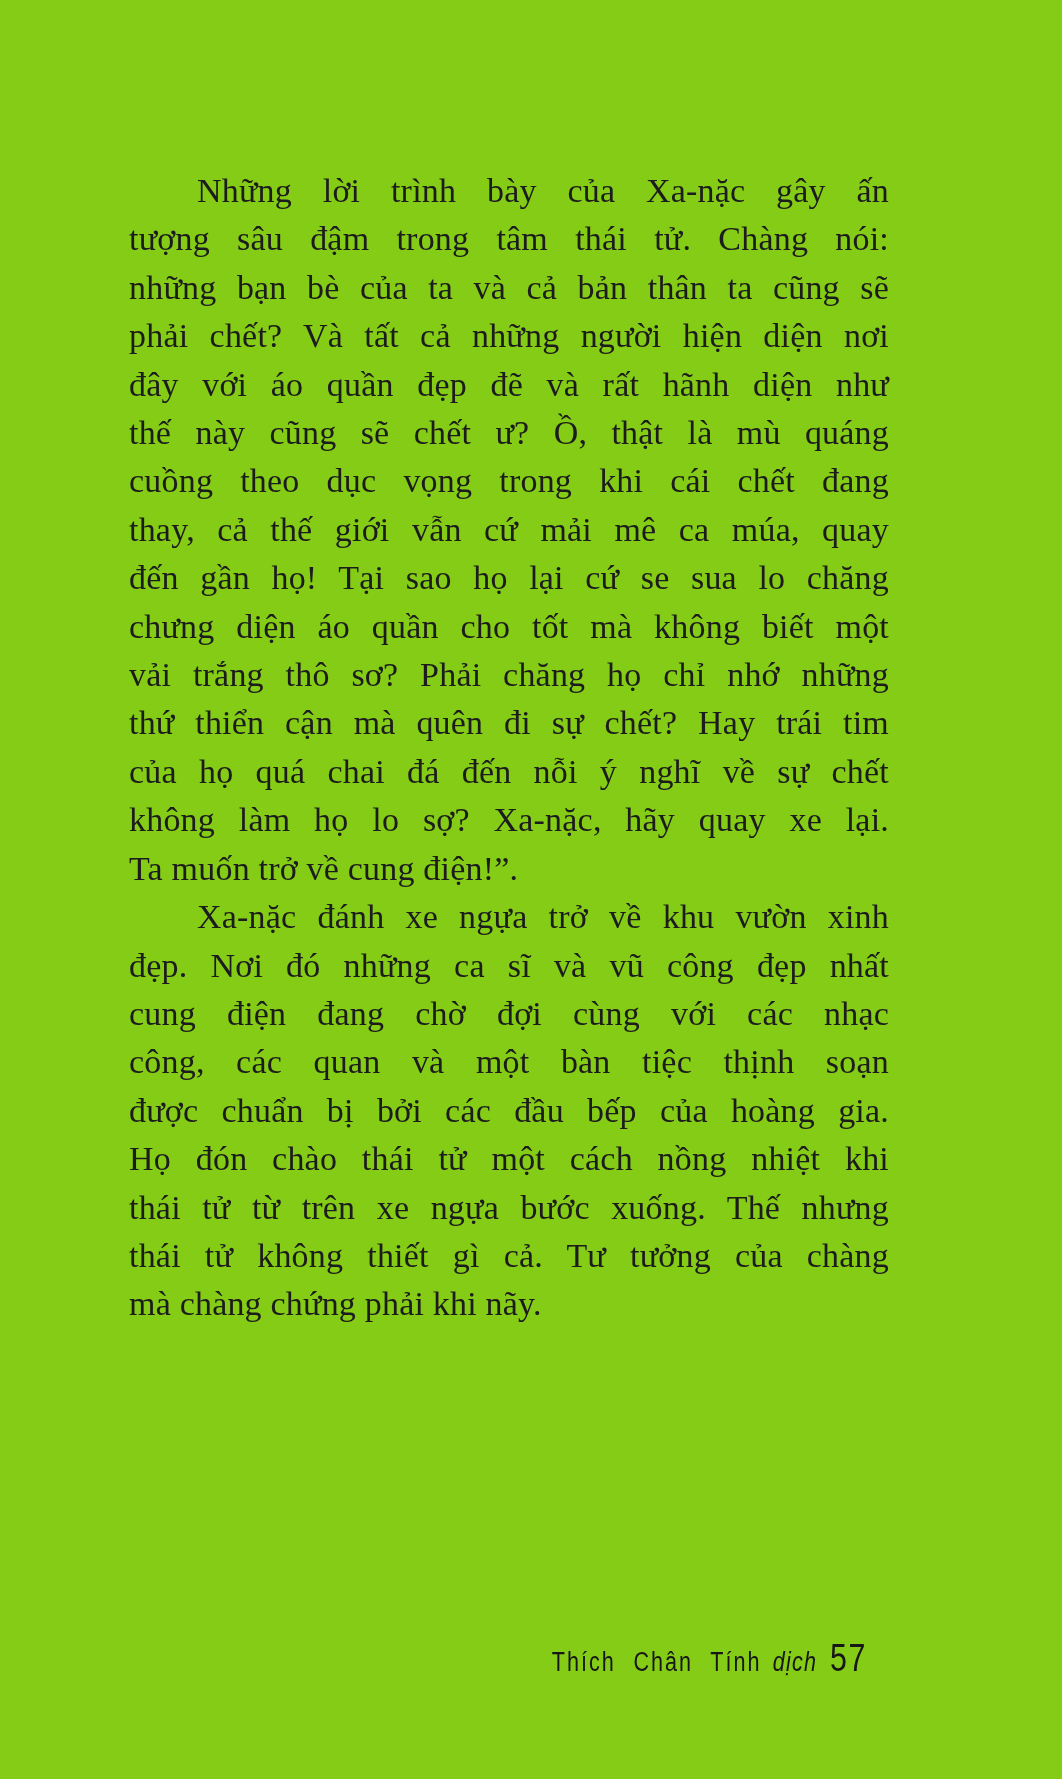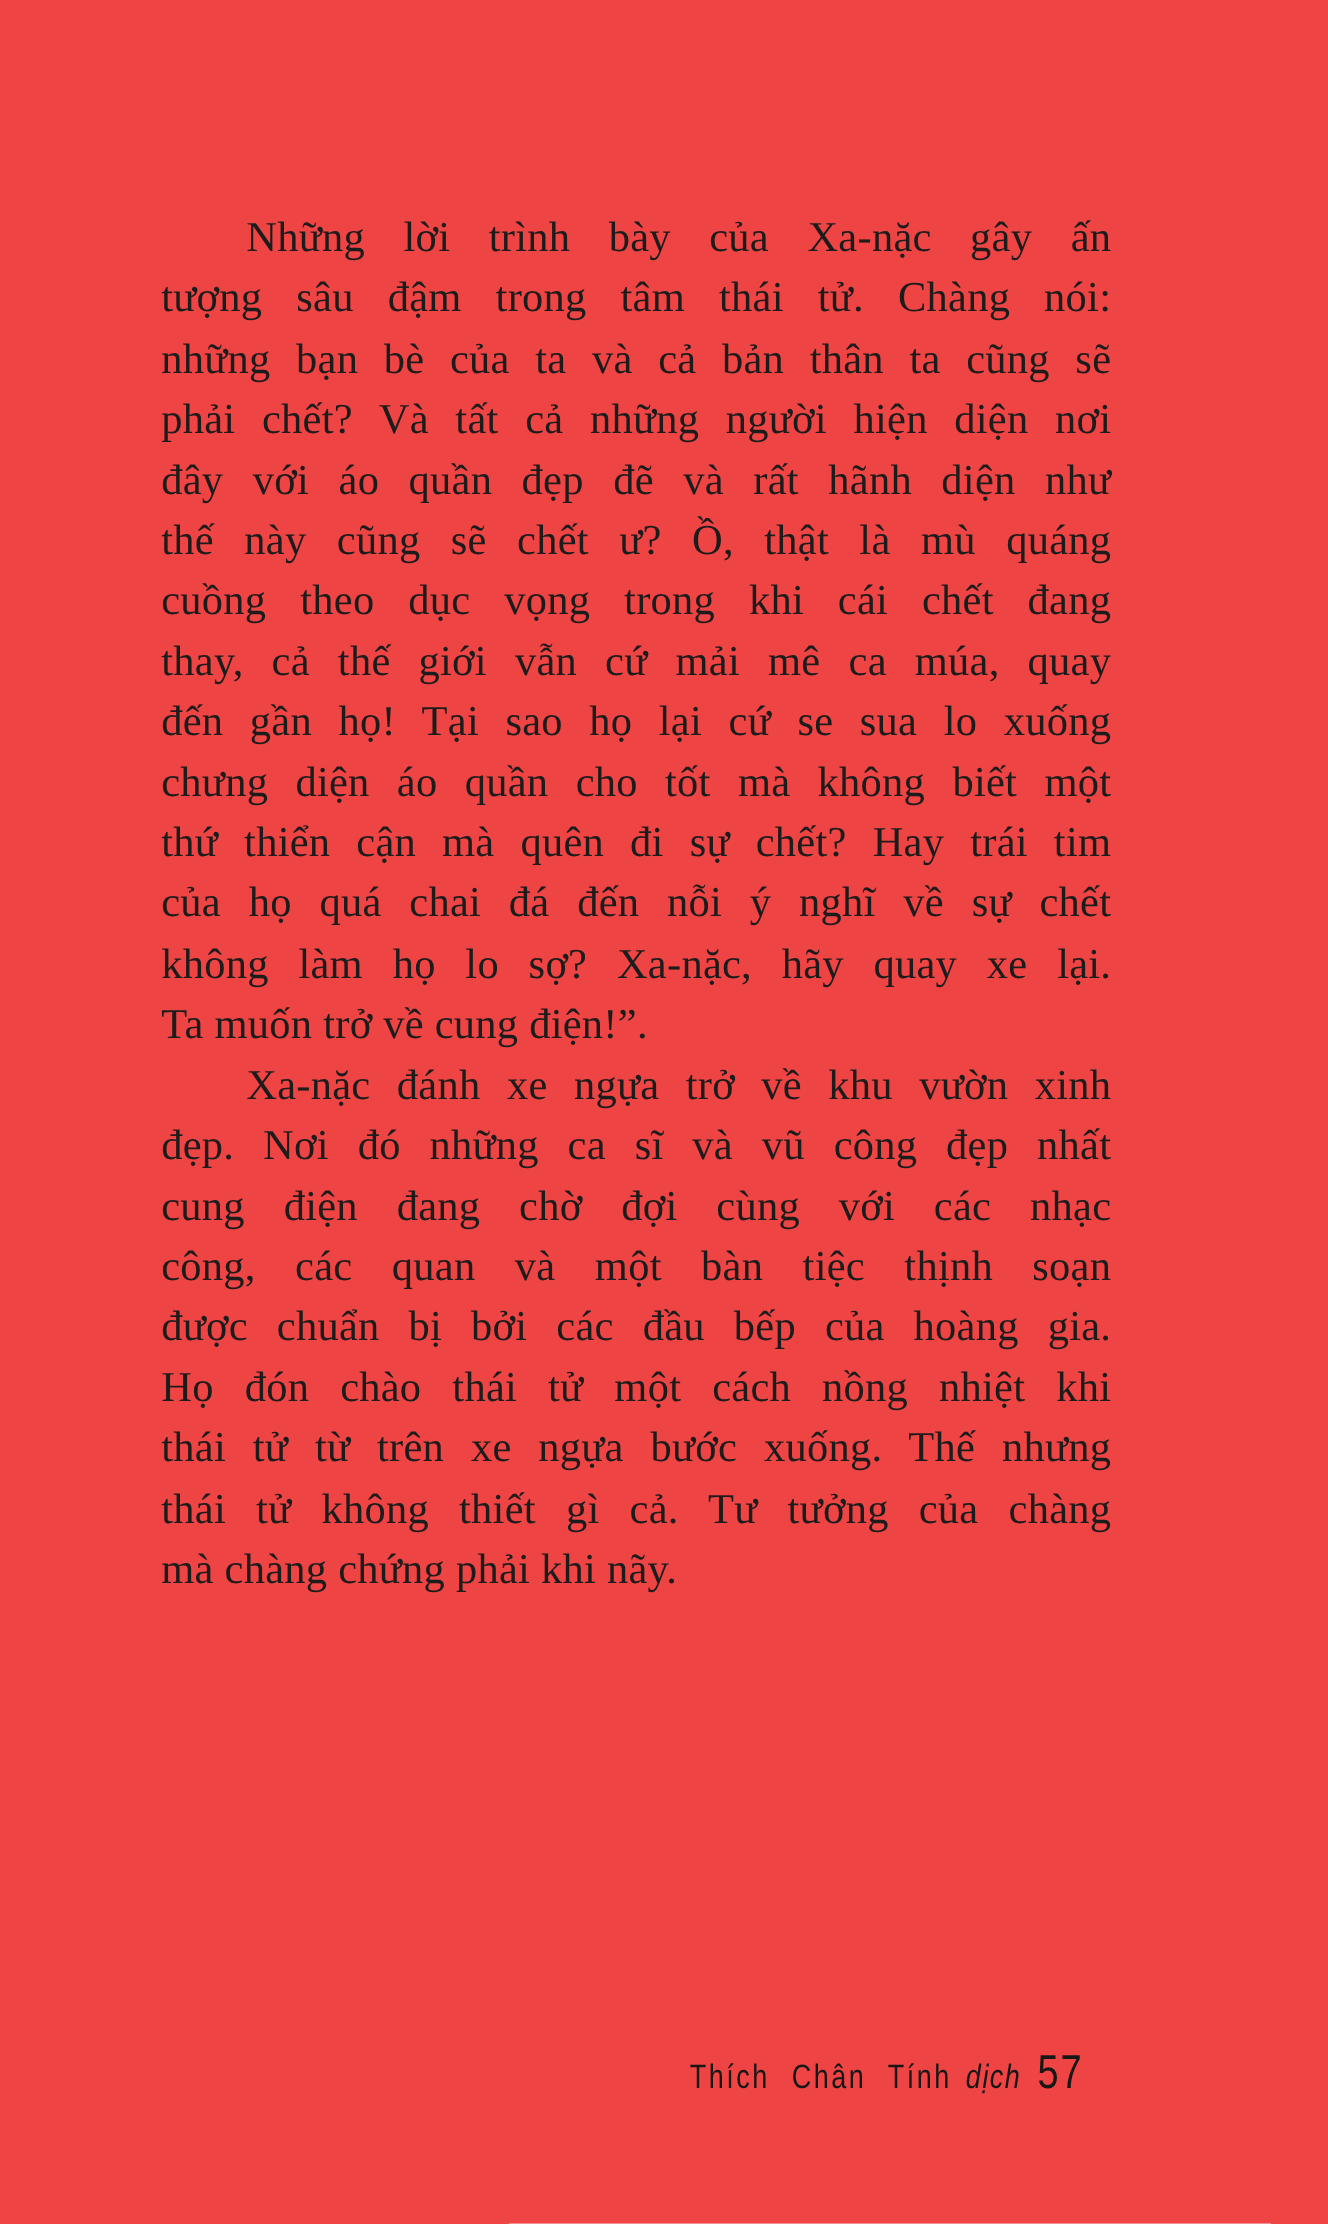--- a/index.html
+++ b/index.html
@@ -4,21 +4,21 @@
 <style>
   html, body {
     margin: 0;
     padding: 0;
     background: #ffffff;
   }
   .page {
     position: relative;
     width: 1062px;
     height: 1779px;
-    background: #ef4444;
+    background: #84cc16;
     overflow: hidden;
     font-family: "Liberation Serif", serif;
     color: #1c1c1c;
   }
   .text-block {
     position: absolute;
     left: 129px;
     top: 167px;
     width: 760px;
   }
@@ -70,22 +70,23 @@
 
     <div>
       <div class="line pfirst">Những lời trình bày của Xa-nặc gây ấn</div>
       <div class="line">tượng sâu đậm trong tâm thái tử. Chàng nói:</div>
       <div class="line">những bạn bè của ta và cả bản thân ta cũng sẽ</div>
       <div class="line">phải chết? Và tất cả những người hiện diện nơi</div>
       <div class="line">đây với áo quần đẹp đẽ và rất hãnh diện như</div>
       <div class="line">thế này cũng sẽ chết ư? Ồ, thật là mù quáng</div>
       <div class="line">cuồng theo dục vọng trong khi cái chết đang</div>
       <div class="line">thay, cả thế giới vẫn cứ mải mê ca múa, quay</div>
-      <div class="line">đến gần họ! Tại sao họ lại cứ se sua lo xuống</div>
+      <div class="line">đến gần họ! Tại sao họ lại cứ se sua lo chăng</div>
       <div class="line">chưng diện áo quần cho tốt mà không biết một</div>
+      <div class="line">vải trắng thô sơ? Phải chăng họ chỉ nhớ những</div>
       <div class="line">thứ thiển cận mà quên đi sự chết? Hay trái tim</div>
       <div class="line">của họ quá chai đá đến nỗi ý nghĩ về sự chết</div>
       <div class="line">không làm họ lo sợ? Xa-nặc, hãy quay xe lại.</div>
       <div class="line plast">Ta muốn trở về cung điện!”.</div>
     </div>
 
     <div>
       <div class="line pfirst">Xa-nặc đánh xe ngựa trở về khu vườn xinh</div>
       <div class="line">đẹp. Nơi đó những ca sĩ và vũ công đẹp nhất</div>
       <div class="line">cung điện đang chờ đợi cùng với các nhạc</div>

